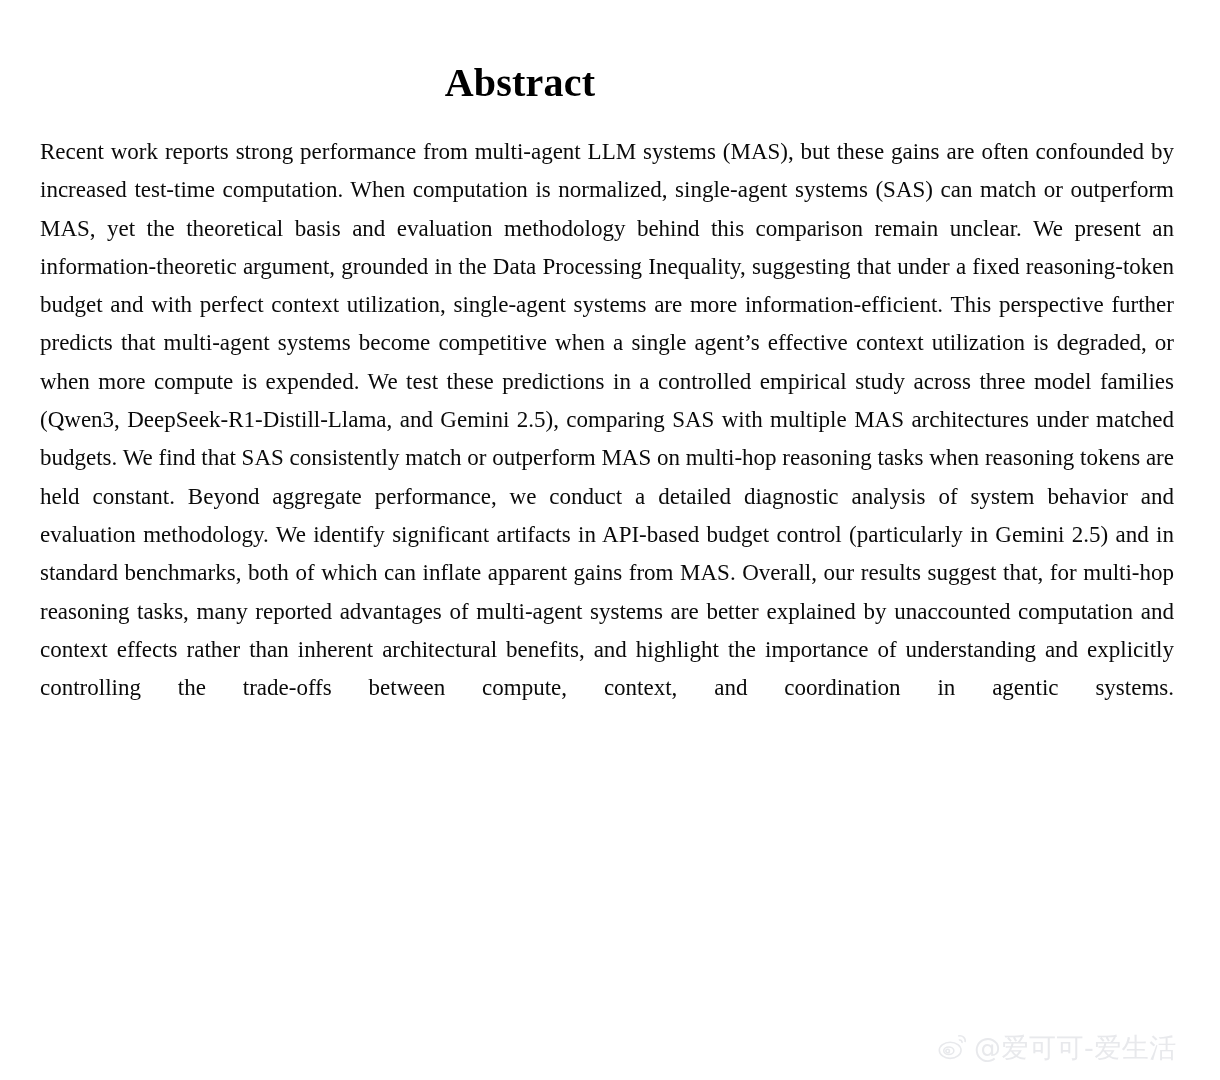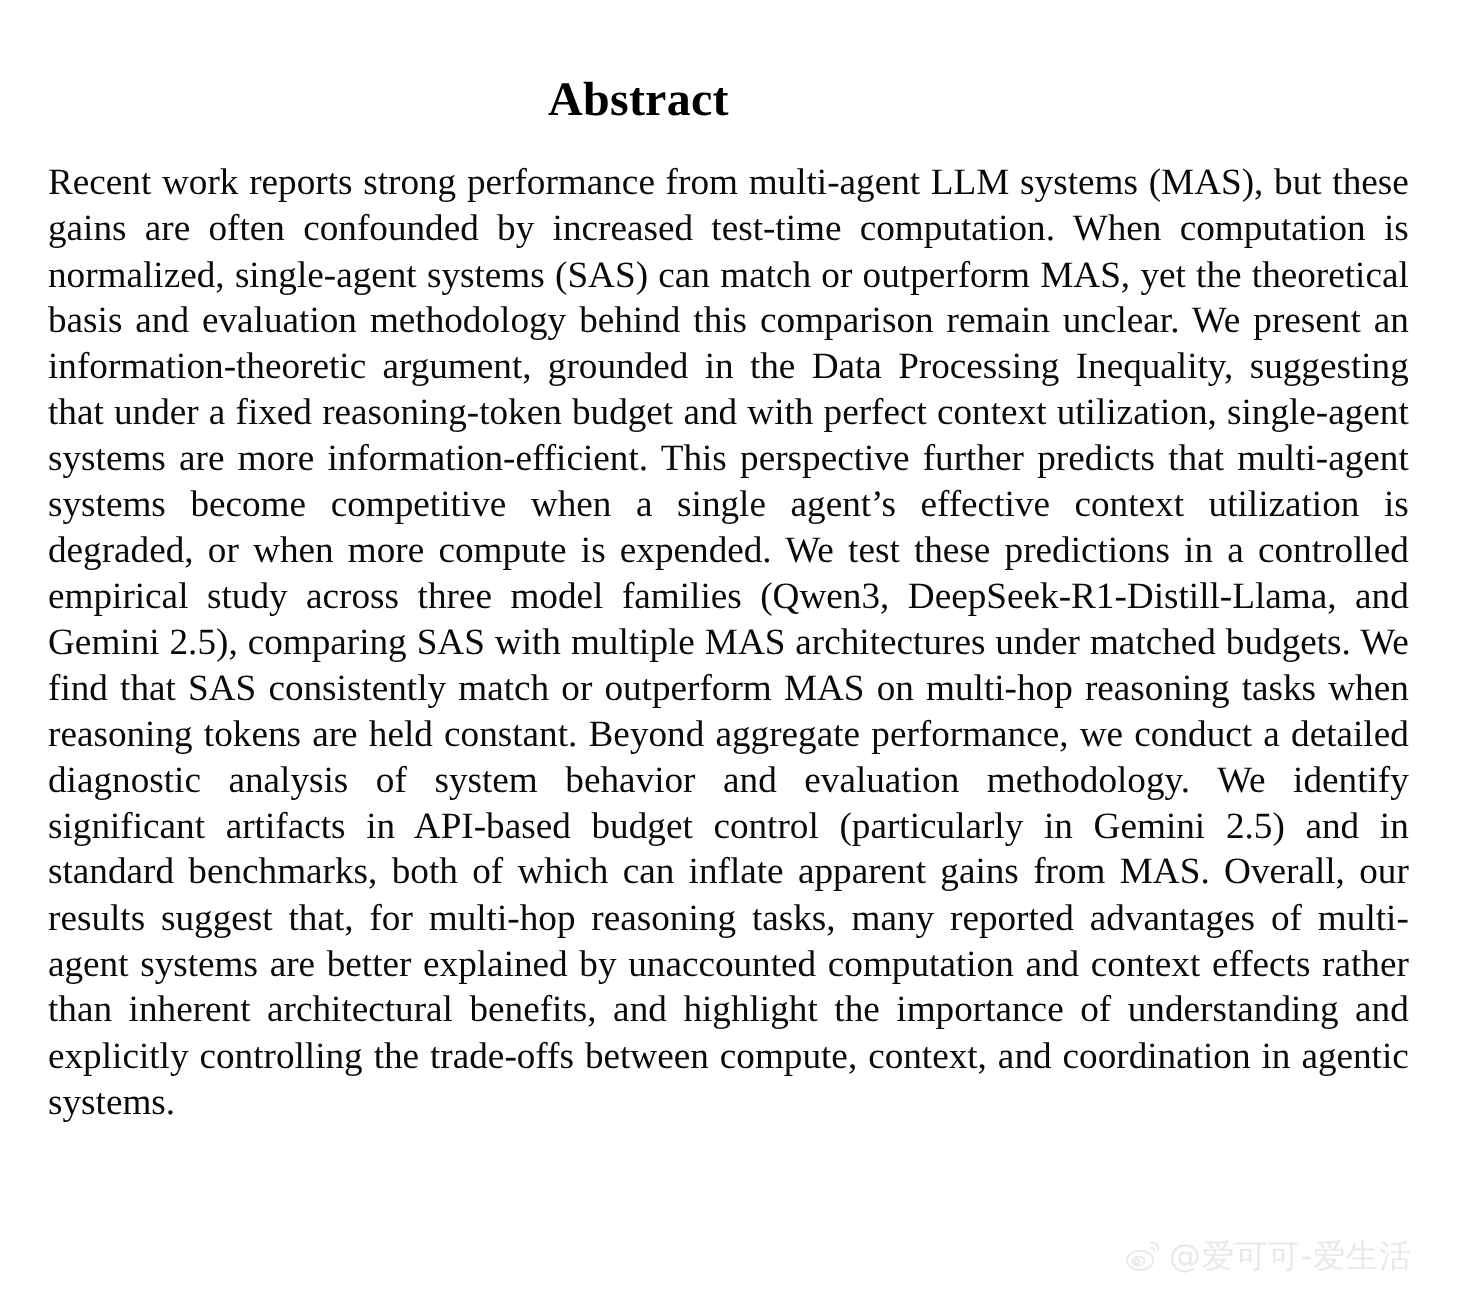--- a/index.html
+++ b/index.html
@@ -25,30 +25,29 @@
     position: absolute;
     top: 36px;
     left: 0;
     width: 1040px;
     text-align: center;
     font-size: 40px;
     font-weight: bold;
     letter-spacing: 0.2px;
     line-height: 1;
     color: #000000;
-    margin-left: 12px;
   }
 
   
   #abstract-body {
     position: absolute;
     top: 133px;
     left: 40px;
     width: 1134px;
-    font-size: 31px;
+    font-size: 23px;
     line-height: 38.3px;
     text-align: justify;
     text-justify: inter-word;
     color: #0a0a0a;
     hyphens: none;
   }
 
   #abstract-body p {
     margin: 0;
     text-align: justify;

